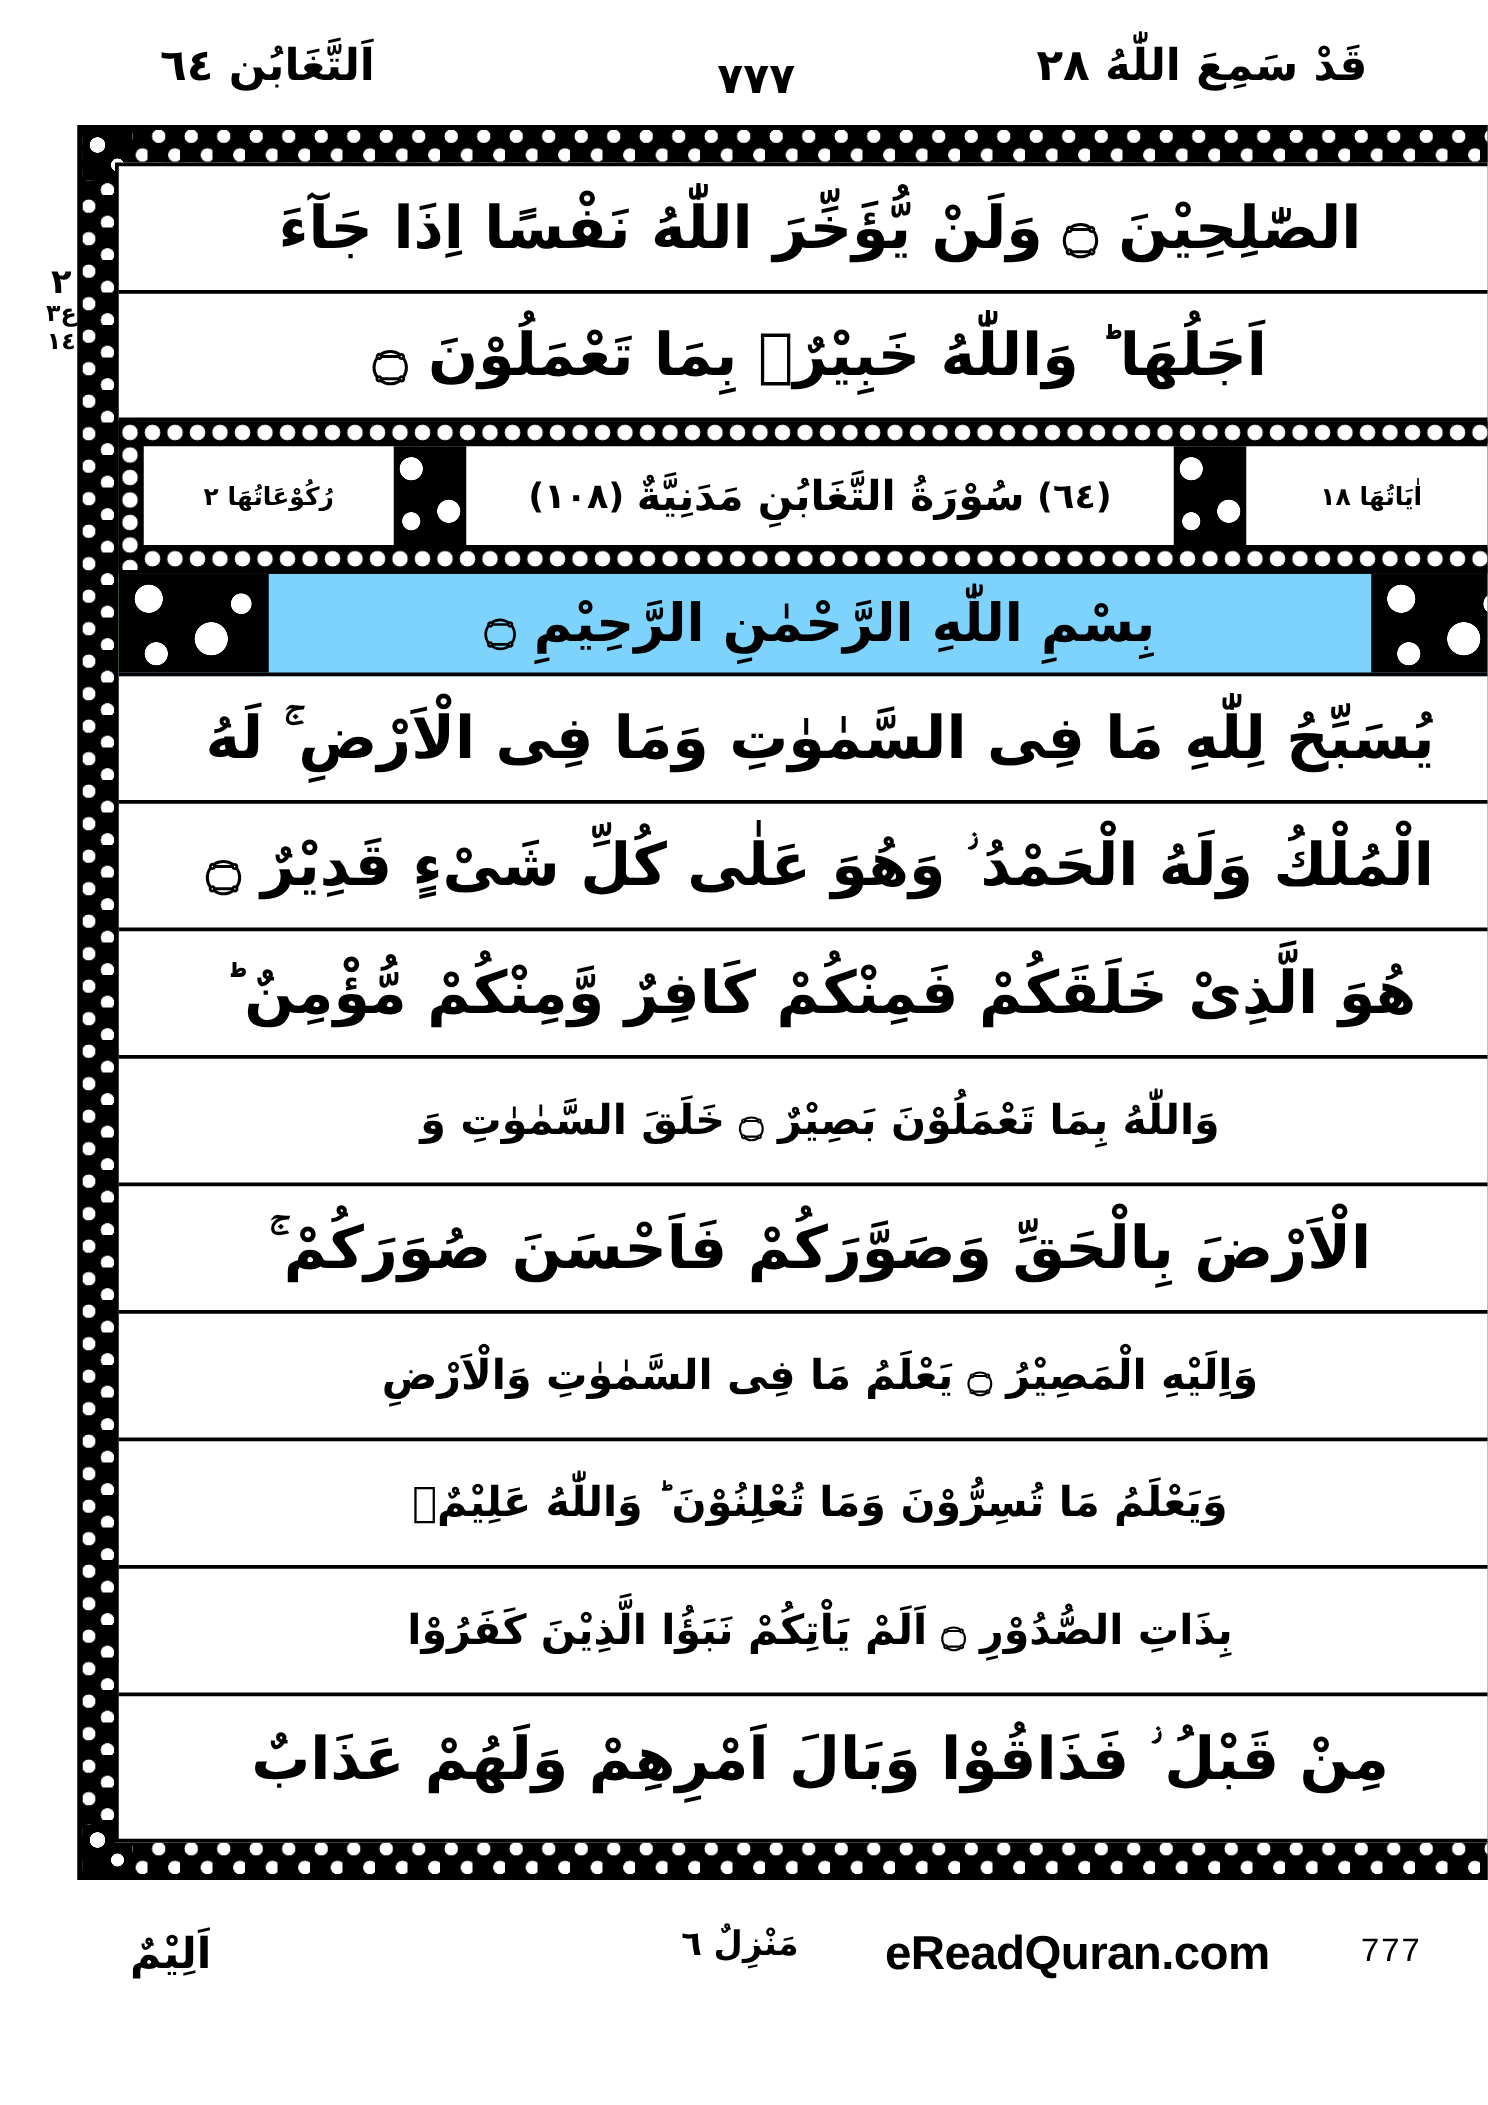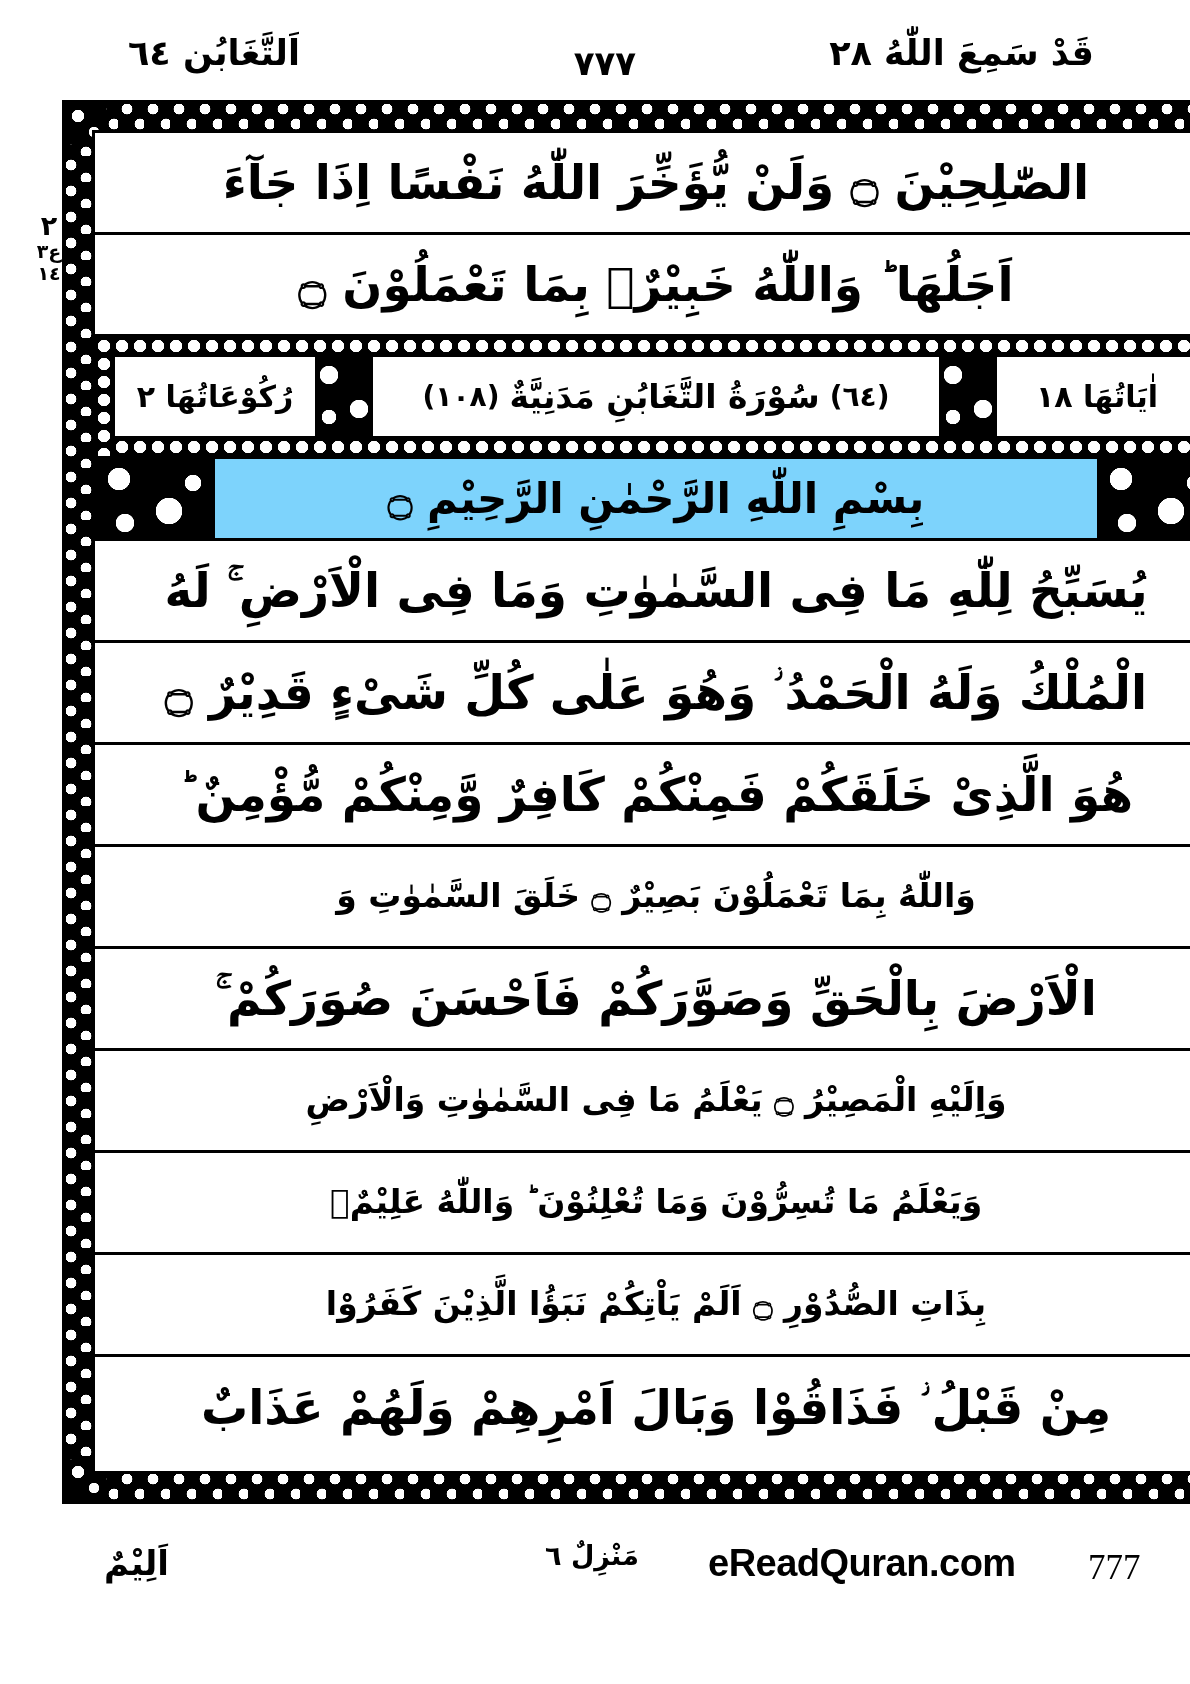--- a/index.html
+++ b/index.html
@@ -212,21 +212,21 @@
   }
   .banner-cell {
     display: flex;
     align-items: center;
     justify-content: center;
     direction: rtl;
     white-space: nowrap;
     font-weight: 700;
     position: relative;
   }
-  .banner-cell.side  { flex: 0 0 200px; font-size: 30px; }
+  .banner-cell.side  { flex: 0 0 200px; font-size: 20px; }
   .banner-cell.mid   { flex: 1 1 auto;  font-size: 33px; }
   .banner-knot {
     flex: 0 0 58px;
     background: #000;
     background-image:
       radial-gradient(circle at 14px 18px, #fff 9px, transparent 9.5px),
       radial-gradient(circle at 44px 52px, #fff 9px, transparent 9.5px),
       radial-gradient(circle at 14px 60px, #fff 7px, transparent 7.5px);
     background-size: 58px 100%;
   }
@@ -299,22 +299,22 @@
     left: 708px;
     top: 24px;
     font-size: 38px;
     font-weight: 700;
     font-family: "Liberation Sans", sans-serif;
     letter-spacing: -0.5px;
   }
   .ft-pageno {
     left: 1088px;
     top: 30px;
-    font-size: 35px;
-    font-family: Liberation Serif, serif;
+    font-size: 27px;
+    font-family: Liberation Mono, monospace;
     font-weight: 400;
   }
 </style>
 </head>
 <body>
 
 <div class="page">
 
   <div class="header-strip">
     <div class="hdr-item hdr-juz">قَدْ سَمِعَ اللّٰهُ ٢٨</div>

